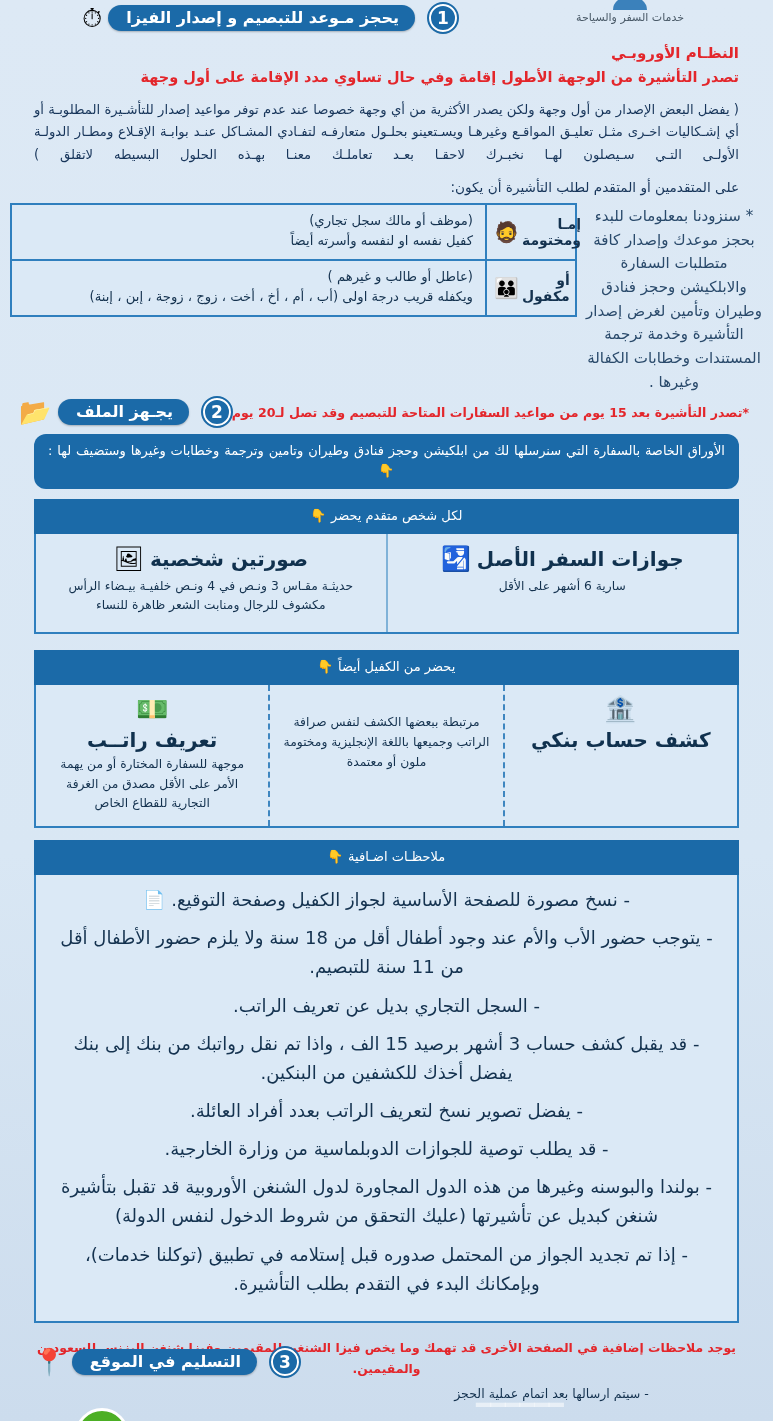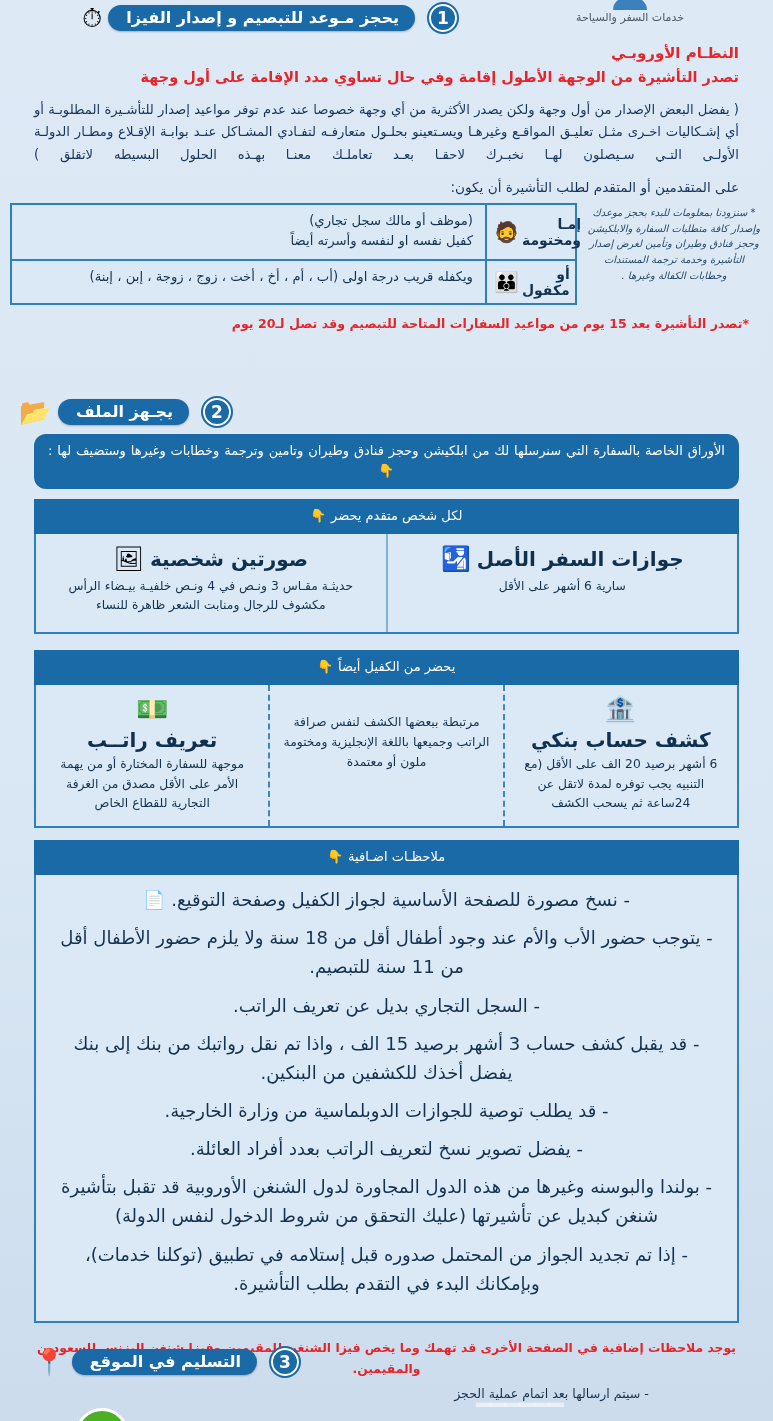--- a/index.html
+++ b/index.html
@@ -104,27 +104,26 @@
     text-align: justify;
     text-align-last: justify;
     margin-bottom: 12px;
   }
   .s1-lead { font-size: 13.6px; color: #17355a; text-align: right; margin-bottom: 8px; }
 
   
   .tbl-row { display: flex; align-items: flex-start; padding: 0 10px 0 10px; gap: 8px; }
   .side-note {
     width: 178px;
-    font-size: 10px;
+    font-size: 15px;
     color: #2a4a6b;
     line-height: 1.58;
     text-align: center;
     padding-top: 2px;
     flex: 0 0 auto;
-    font-style: italic;
   }
   .tbl {
     flex: 1 1 auto;
     border: 2px solid #2f7fbe;
     background: #dbe9f6;
   }
   .tbl-line { display: flex; border-bottom: 2px solid #2f7fbe; }
   .tbl-line:last-child { border-bottom: none; }
   .cell-label {
     width: 90px;
@@ -289,20 +288,21 @@
 
         <div class="tbl-line">
           <div class="cell-label">
             <span>
               <span style="display:block;">أو</span>
               <span style="display:block;">مكفول</span>
             </span>
             <span class="emo">👪</span>
           </div>
           <div class="cell-text">
+            <div>(عاطل أو طالب و غيرهم )</div>
             <div>ويكفله قريب درجة اولى (أب ، أم ، أخ ، أخت ، زوج ، زوجة ، إبن ، إبنة)</div>
           </div>
         </div>
 
       </div>
     </div>
 
     <div class="note-red t-red">*تصدر التأشيرة بعد 15 يوم من مواعيد السفارات المتاحة للتبصيم وقد تصل لـ20 يوم</div>
   </div>
 
@@ -342,21 +342,20 @@
       </div>
     </div>
 
     <div class="block" style="margin-top:16px;">
       <div class="bar">يحضر من الكفيل أيضاً 👇</div>
       <div class="card">
         <div class="cols">
           <div class="col">
             <span class="emo">🏦</span>
             <div class="col-title">كشف حساب بنكي</div>
-            <div class="col-desc">6 أشهر برصيد 20 الف على الأقل (مع التنبيه يجب توفره لمدة لاتقل عن 24ساعة ثم يسحب الكشف</div>
           </div>
           <div class="col dash-left" style="padding-top:28px;">
             <div class="col-desc">مرتبطة ببعضها الكشف لنفس صرافة الراتب وجميعها باللغة الإنجليزية ومختومة ملون أو معتمدة</div>
           </div>
           <div class="col dash-left">
             <span class="emo">💵</span>
             <div class="col-title">تعريف راتــب</div>
             <div class="col-desc">موجهة للسفارة المختارة أو من يهمة الأمر على الأقل مصدق من الغرفة التجارية للقطاع الخاص</div>
           </div>
         </div>
@@ -364,22 +363,22 @@
     </div>
 
     <div class="block" style="margin-top:12px;">
       <div class="bar">ملاحظـات اضـافية 👇</div>
       <div class="card">
         <div class="notes">
           <div class="note-item">- نسخ مصورة للصفحة الأساسية لجواز الكفيل وصفحة التوقيع. 📄</div>
           <div class="note-item">- يتوجب حضور الأب والأم عند وجود أطفال أقل من 18 سنة ولا يلزم حضور الأطفال أقل من 11 سنة للتبصيم.</div>
           <div class="note-item">- السجل التجاري بديل عن تعريف الراتب.</div>
           <div class="note-item">- قد يقبل كشف حساب 3 أشهر برصيد 15 الف ، واذا تم نقل رواتبك من بنك إلى بنك يفضل أخذك للكشفين من البنكين.</div>
+          <div class="note-item">- يفضل تصوير نسخ لتعريف الراتب بعدد أفراد العائلة.</div>
           <div class="note-item">- قد يطلب توصية للجوازات الدوبلماسية من وزارة الخارجية.</div>
-          <div class="note-item">- يفضل تصوير نسخ لتعريف الراتب بعدد أفراد العائلة.</div>
           <div class="note-item">- بولندا والبوسنه وغيرها من هذه الدول المجاورة لدول الشنغن الأوروبية قد تقبل بتأشيرة شنغن كبديل عن تأشيرتها (عليك التحقق من شروط الدخول لنفس الدولة)</div>
           <div class="note-item">- إذا تم تجديد الجواز من المحتمل صدوره قبل إستلامه في تطبيق (توكلنا خدمات)، وبإمكانك البدء في التقدم بطلب التأشيرة.</div>
         </div>
       </div>
     </div>
 
     <div class="final-red">يوجد ملاحظات إضافية في الصفحة الأخرى قد تهمك وما يخص فيزا الشنغن للمقيمين وفيزا شنغن البزنس للسعودين والمقيمين.</div>
   </div>
 
   <div style="position:absolute; top:1348px; left:0; right:0;">

